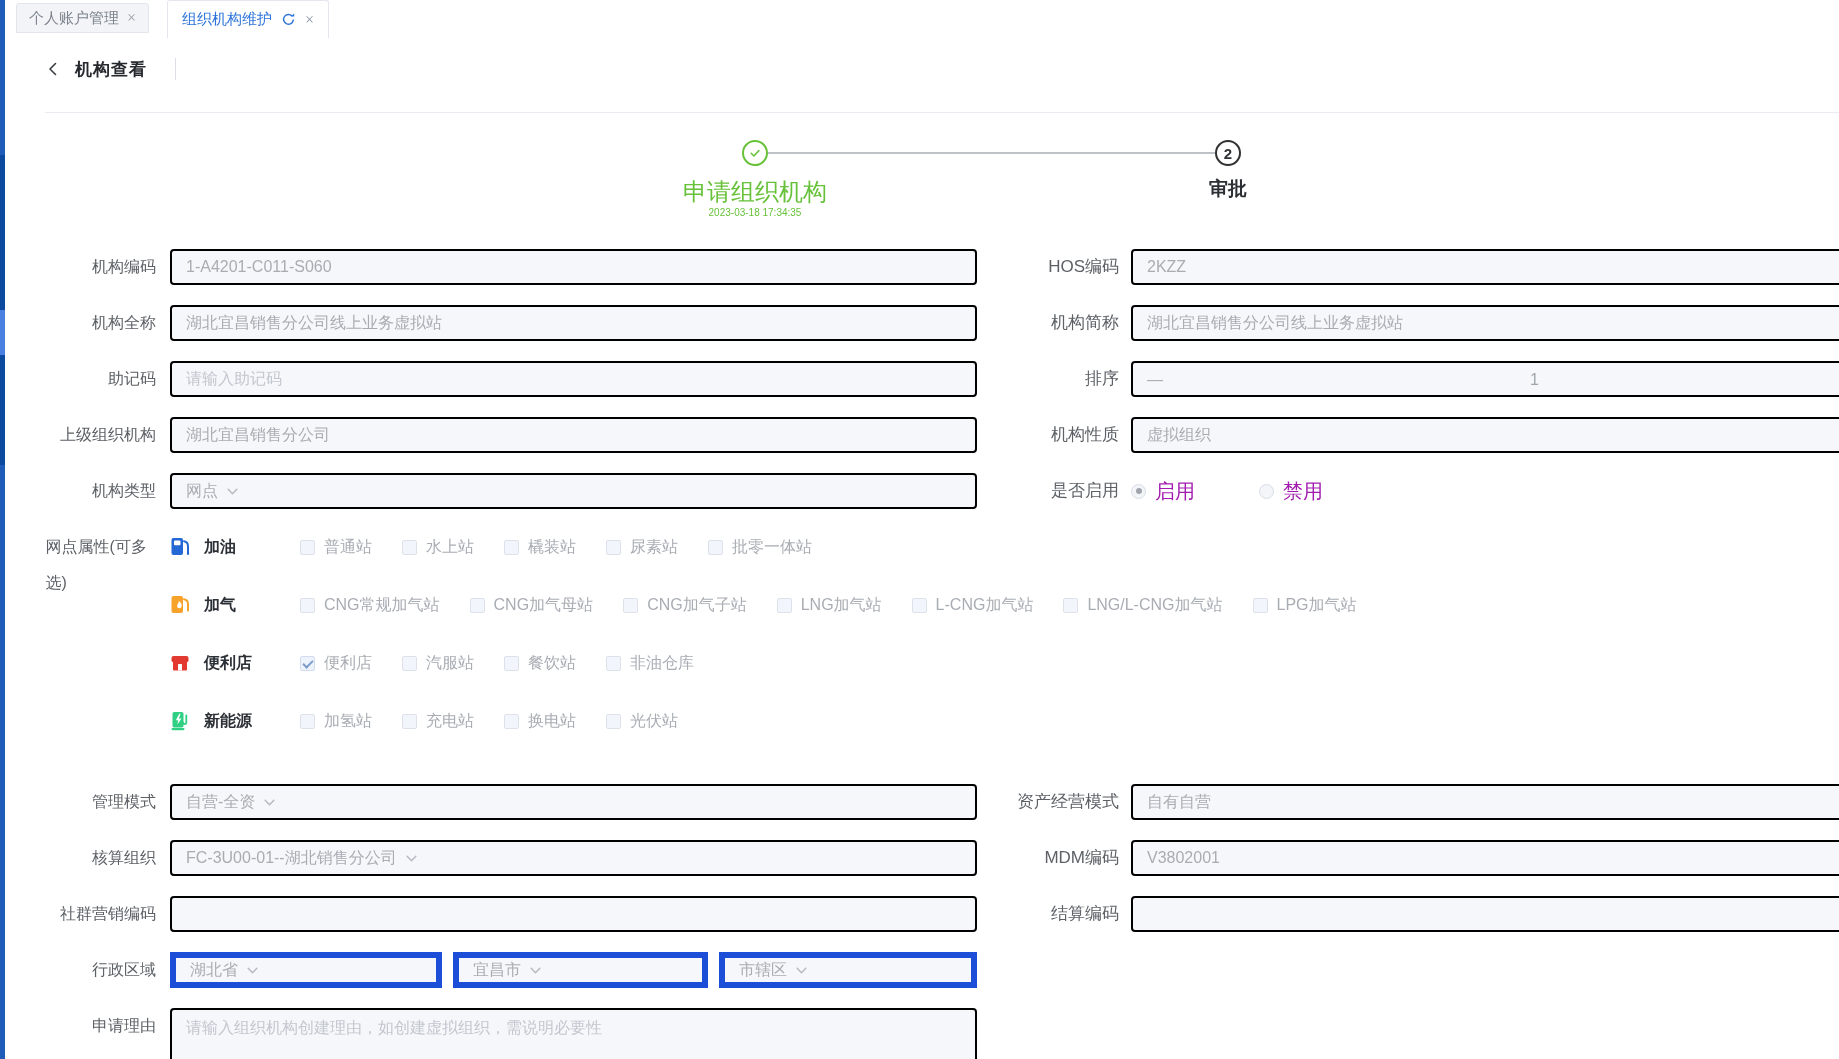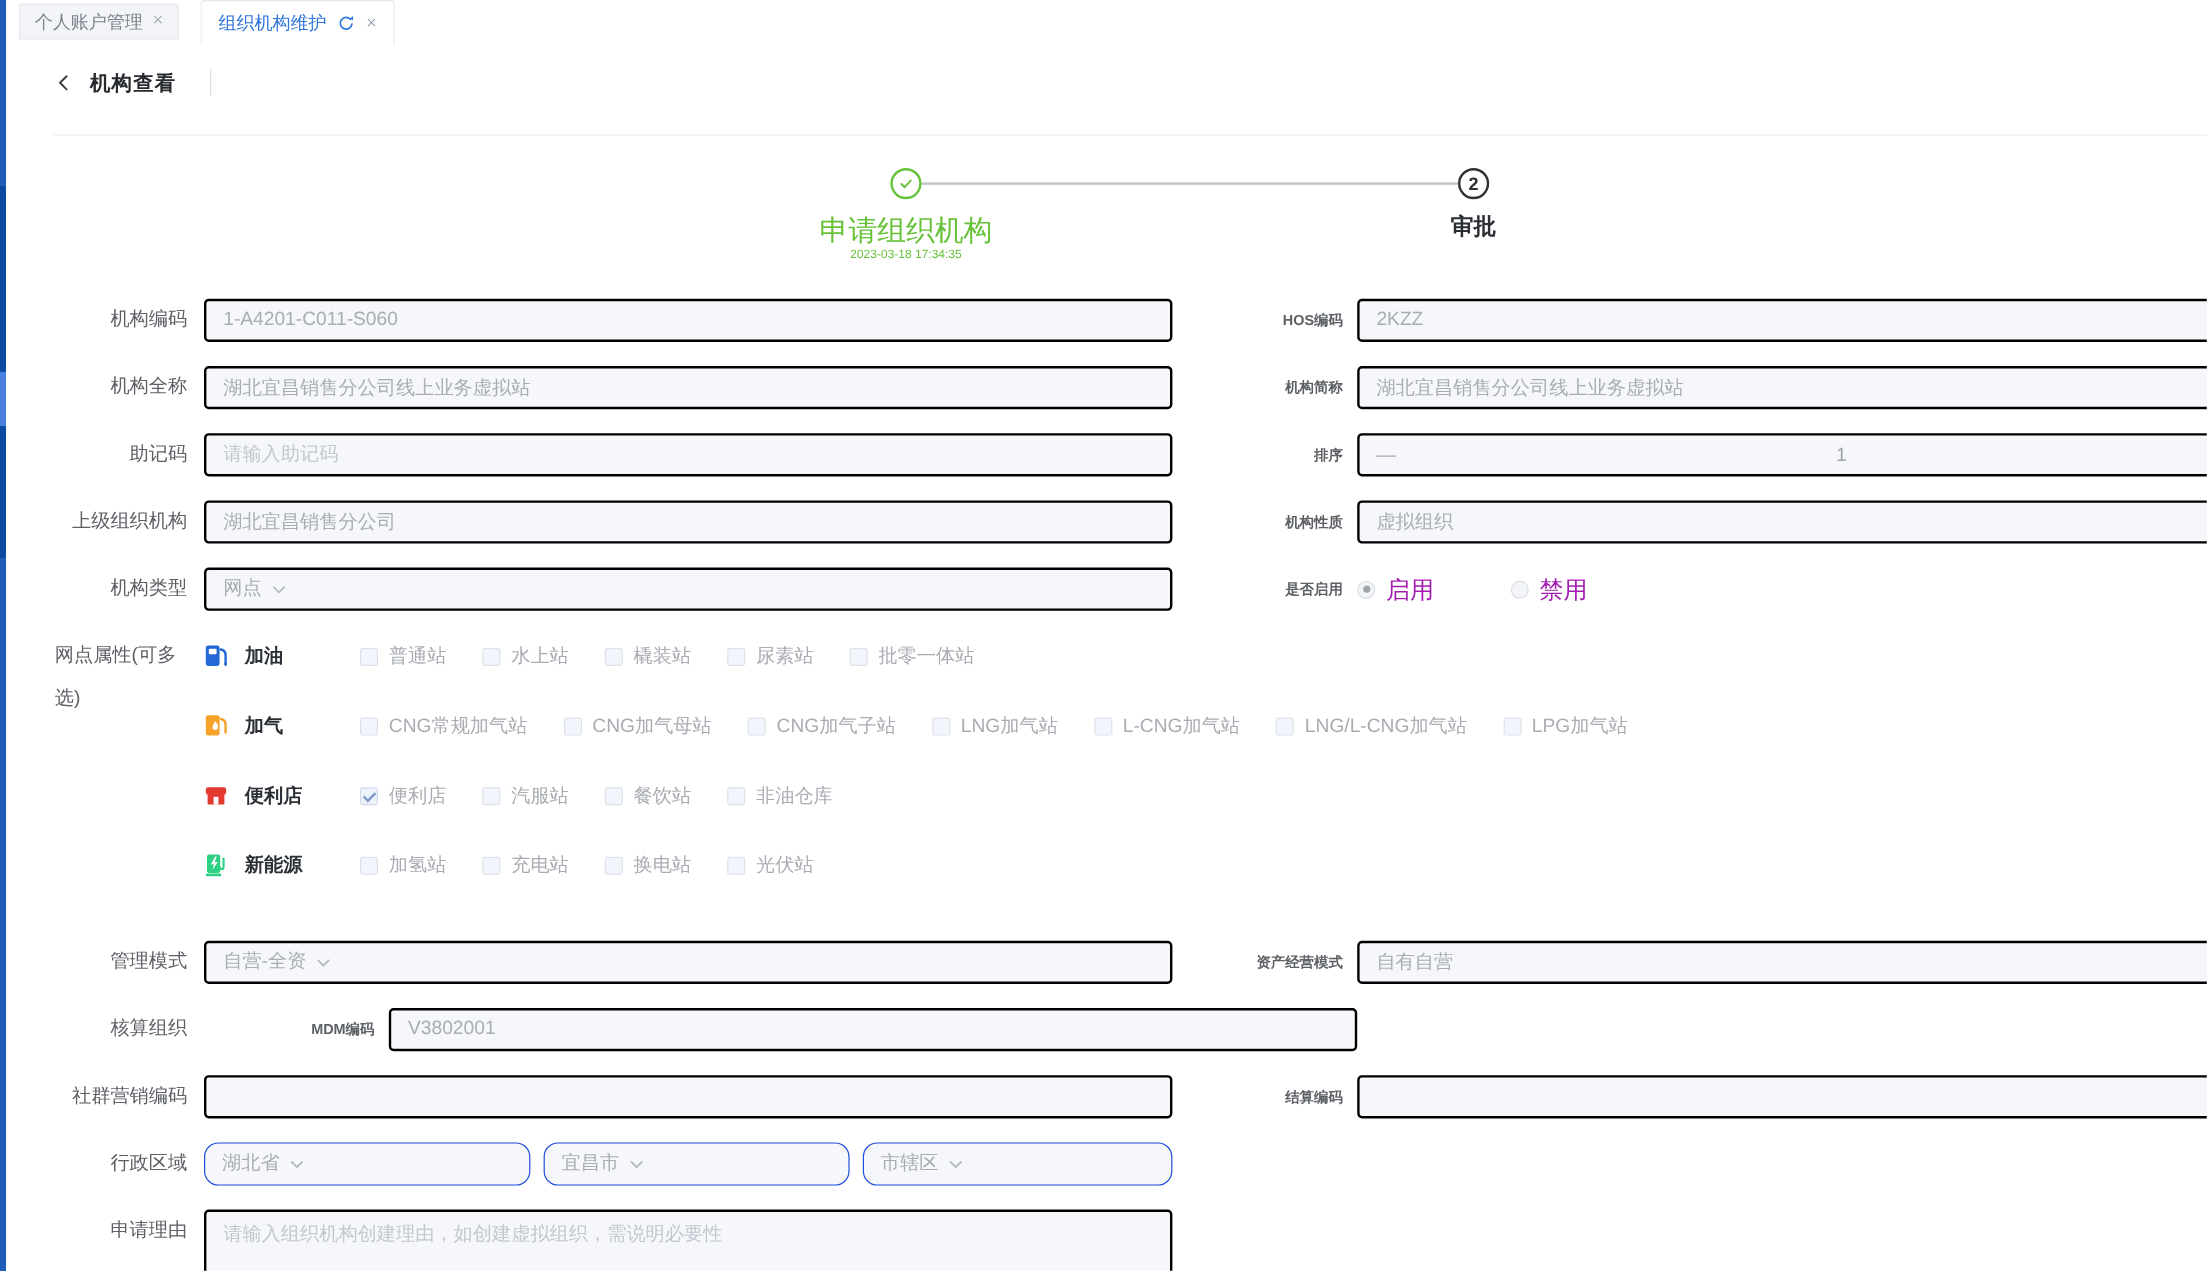--- a/index.html
+++ b/index.html
@@ -41,21 +41,21 @@
   .step1-title{position:absolute;left:600px;top:63px;width:300px;text-align:center;font-size:24px;color:#67c23a;}
   .step1-time{position:absolute;left:600px;top:94px;width:300px;text-align:center;font-size:10px;color:#67c23a;}
   .step2-title{position:absolute;left:1123px;top:63px;width:200px;text-align:center;font-size:19px;font-weight:700;color:#2b2e33;}
 
   
   .form{width:1933px;}
   .row{display:flex;align-items:flex-start;margin-bottom:20px;}
   .lbl{flex:none;width:165px;box-sizing:border-box;padding-right:14px;text-align:right;
     line-height:36px;font-size:16px;color:#5d6166;}
   .lbl-r{flex:none;width:154px;box-sizing:border-box;padding-right:12px;text-align:right;
-    line-height:36px;font-size:12px;color:#5d6166;font-weight:bold;}
+    line-height:36px;font-size:17px;color:#5d6166;}
   .ctl{flex:none;width:807px;}
   .input{box-sizing:border-box;width:100%;height:36px;line-height:34px;background:#f5f7fa;
     border:2px solid #000000;border-radius:4px;padding:0 14px;font-size:16px;color:#a9adb3;outline:none;}
   input.input::placeholder,textarea.input::placeholder{color:#c3c7cf;opacity:1;}
   textarea.input{height:92px;line-height:22px;padding:7px 14px;resize:none;}
   .select{display:flex;align-items:center;justify-content:flex-start;cursor:pointer;}
   .select .sel-val{color:#a9adb3;}
   .chev{flex:none;margin-left:8px;display:inline-flex;}
   
   .sortbox{position:relative;text-align:center;}
@@ -78,21 +78,21 @@
   .grp-name{flex:none;width:96px;font-size:16px;font-weight:700;color:#2b2f36;}
   .cb-item{display:flex;align-items:center;margin-right:30px;cursor:pointer;}
   .cb{width:15px;height:15px;border:1px solid #dde2ea;border-radius:2px;background:#f2f6fc;box-sizing:border-box;
     margin-right:9px;position:relative;}
   .cb.checked{background:#eef3fb;border-color:#d3dcef;}
   .cb.checked::after{content:"";position:absolute;left:4px;top:1px;width:4px;height:8px;
     border:solid #7e9cc9;border-width:0 2px 2px 0;transform:rotate(45deg);}
   .cb-lbl{font-size:16px;color:#a9adb3;}
   
   .region{display:flex;}
-  .region .select{box-sizing:border-box;height:36px;background:#f5f7fa;border:1px solid #1d4ed8;border-radius:12px;
+  .region .select{box-sizing:border-box;height:36px;background:#f5f7fa;border:6px solid #1d4ed8;border-radius:0;
     padding:0 12px 0 14px;font-size:16px;line-height:34px;}
   .rg1{width:272px;margin-right:11px;}
   .rg2{width:255px;margin-right:11px;}
   .rg3{width:258px;}
 </style>
 </head>
 <body>
 
 <div class="side-strip">
   <div class="ss1"></div>
@@ -351,20 +351,30 @@
               </svg>
           </span>
         </div>
       </div>
       <div class="lbl-r">资产经营模式</div>
       <div class="ctl"><input class="input" value="自有自营" style=""></div>
     </div>
 
     <div class="row">
       <div class="lbl">核算组织</div>
+      <div class="ctl">
+        <div class="input select">
+          <span class="sel-val">FC-3U00-01--湖北销售分公司</span>
+          <span class="chev">
+            <svg width="13" height="13" viewBox="0 0 12 12">
+                <path d="M2 4l4 4 4-4" stroke="#b5bac3" stroke-width="1.4" fill="none" stroke-linecap="round" stroke-linejoin="round"></path>
+              </svg>
+          </span>
+        </div>
+      </div>
       <div class="lbl-r">MDM编码</div>
       <div class="ctl"><input class="input" value="V3802001" style=""></div>
     </div>
 
     <div class="row">
       <div class="lbl">社群营销编码</div>
       <div class="ctl"><input class="input" value="" style=""></div>
       <div class="lbl-r">结算编码</div>
       <div class="ctl"><input class="input" value="" style=""></div>
     </div>

